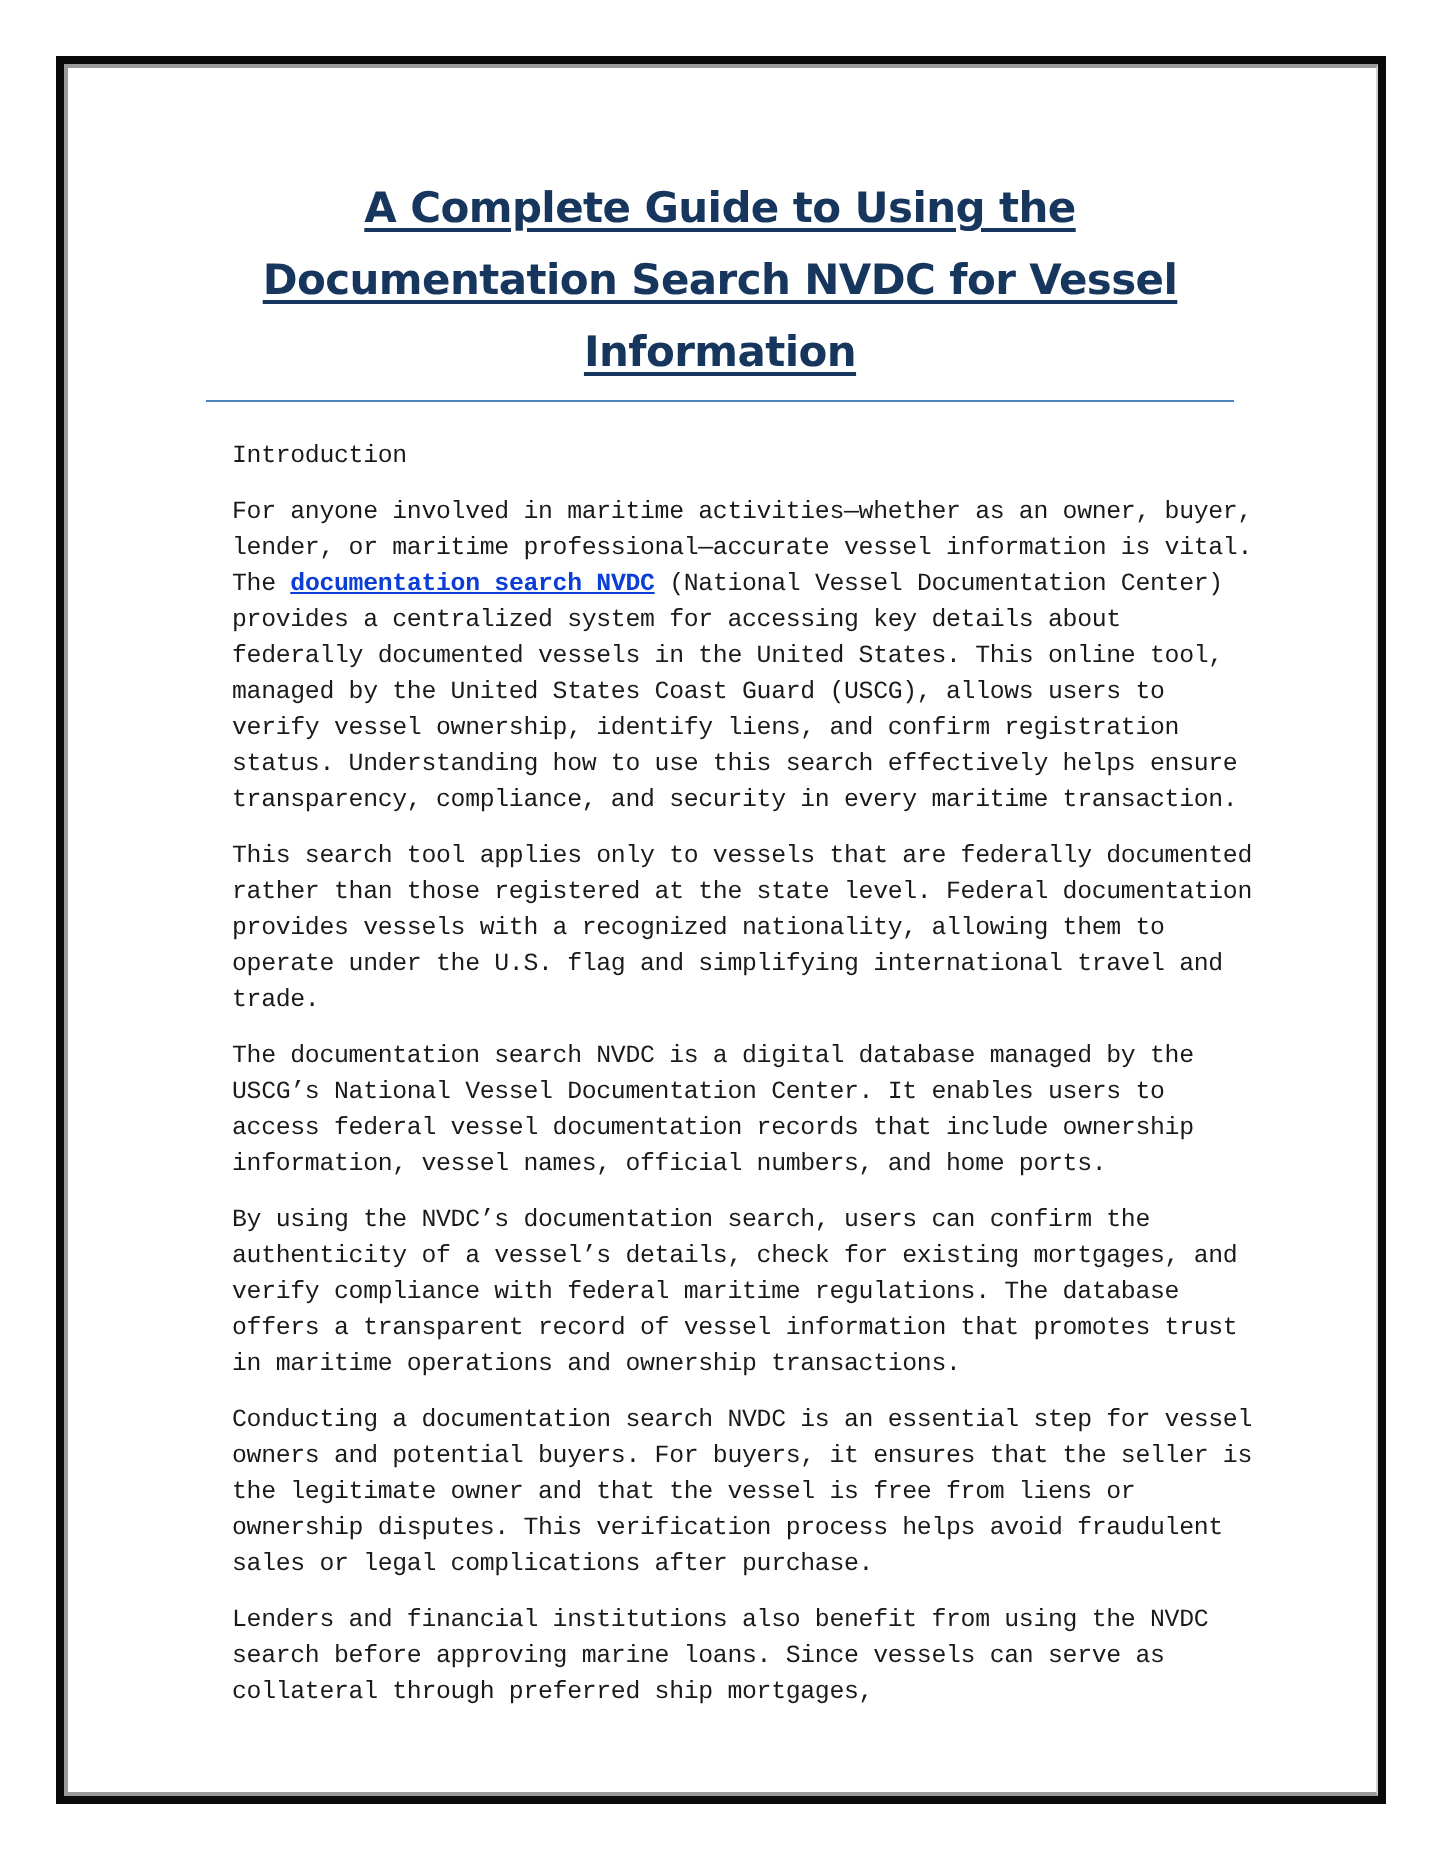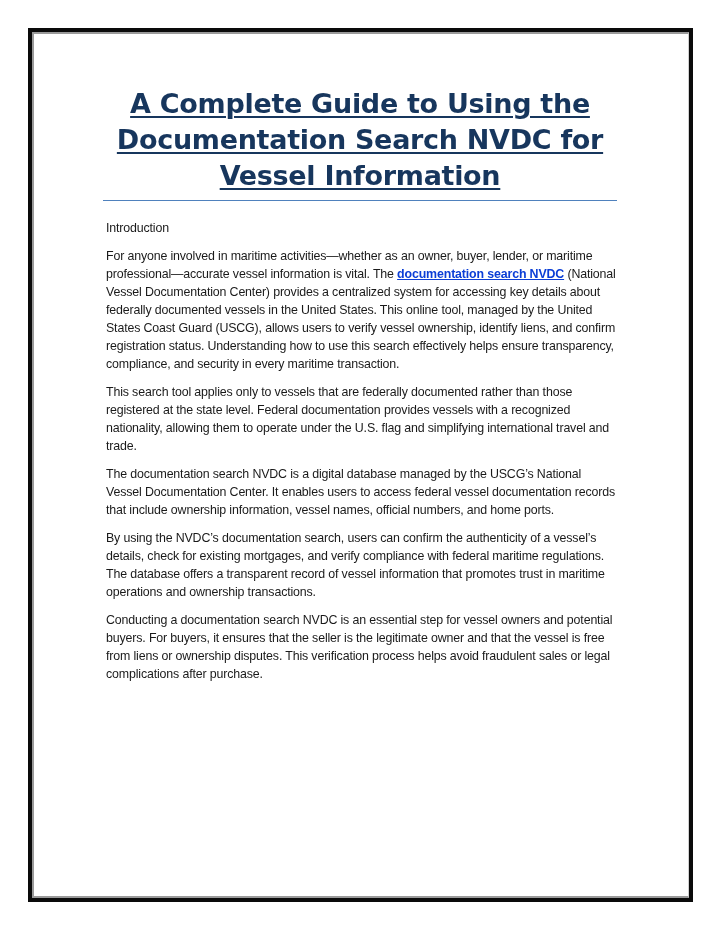--- a/index.html
+++ b/index.html
@@ -37,42 +37,42 @@
     }
     .doc-title {
       position: absolute;
       left: 103px;
       top: 86px;
       width: 514px;
       margin: 0;
       text-align: center;
       font-family: "DejaVu Sans", "Liberation Sans", sans-serif;
       font-weight: bold;
-      font-size: 27px;
+      font-size: 21px;
       line-height: 36px;
       letter-spacing: -0.3px;
       color: #17365d;
       text-decoration: underline;
       text-decoration-thickness: 2px;
       text-underline-offset: 3px;
     }
     .title-rule {
       position: absolute;
       left: 103px;
       top: 200px;
       width: 514px;
       height: 0;
       border-top: 1.5px solid #4f81bd;
     }
     .doc-body {
       position: absolute;
-      left: 106px;
+      left: 116px;
       top: 219px;
       width: 512px;
-      font-family: Liberation Sans, sans-serif;
+      font-family: Liberation Mono, monospace;
       font-size: 12.4px;
       line-height: 18px;
       color: #1a1a1a;
       letter-spacing: -0.15px;
     }
     .doc-body p {
       margin: 0 0 10px 0;
     }
     .doc-body .heading {
       margin-bottom: 10px;
@@ -101,13 +101,14 @@
 
   <p>This search tool applies only to vessels that are federally documented rather than those registered at the state level. Federal documentation provides vessels with a recognized nationality, allowing them to operate under the U.S. flag and simplifying international travel and trade.</p>
 
   <p>The documentation search NVDC is a digital database managed by the USCG’s National Vessel Documentation Center. It enables users to access federal vessel documentation records that include ownership information, vessel names, official numbers, and home ports.</p>
 
   <p>By using the NVDC’s documentation search, users can confirm the authenticity of a vessel’s details, check for existing mortgages, and verify compliance with federal maritime regulations. The database offers a transparent record of vessel information that promotes trust in maritime operations and ownership transactions.</p>
 
 
   <p>Conducting a documentation search NVDC is an essential step for vessel owners and potential buyers. For buyers, it ensures that the seller is the legitimate owner and that the vessel is free from liens or ownership disputes. This verification process helps avoid fraudulent sales or legal complications after purchase.</p>
 
+  <p>Lenders and financial institutions also benefit from using the NVDC search before approving marine loans. Since vessels can serve as collateral through preferred ship mortgages,</p>
 </div>
 
 </body></html>

